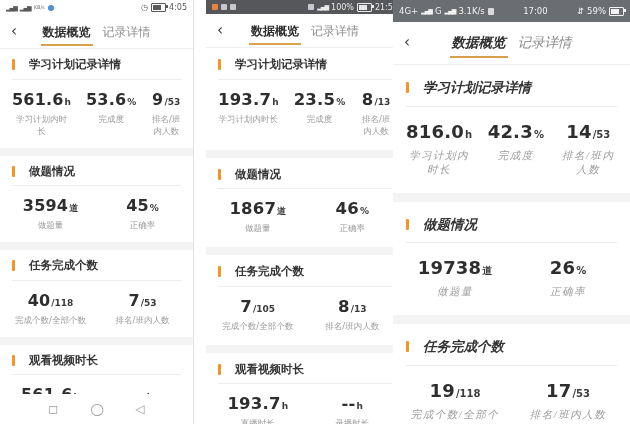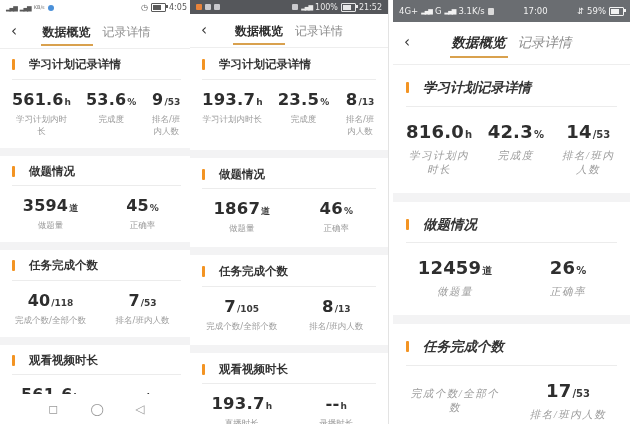--- a/index.html
+++ b/index.html
@@ -1,20 +1,20 @@
 <!DOCTYPE html>
 <html><head>
 <meta charset="utf-8">
 <style>
   html,body{margin:0;padding:0;background:#fff;}
   .stage{position:relative;width:630px;height:424px;overflow:hidden;background:#fff;
          font-family:"DejaVu Sans","Liberation Sans",sans-serif;}
   .phone{position:absolute;top:0;bottom:0;display:flex;flex-direction:column;background:#fff;}
   .p0{left:0;width:193px;border-right:1px solid #e3e3e3;}
-  .p1{left:190px;width:198px;border-right:1px solid #e3e3e3;}
+  .p1{left:206px;width:198px;border-right:1px solid #e3e3e3;}
   .p2{left:393px;width:237px;}
 
   
   .sb{height:15px;display:flex;align-items:center;gap:3px;padding:0 6px;font-size:8px;color:#5a5a5a;flex:none;}
   .p1 .sb{background:#55575b;color:#e8e8e8;height:14px;}
   .p2 .sb{background:#6a6d71;color:#f2f2f2;height:22px;font-size:8.5px;}
   .sig{font-size:6px;letter-spacing:-1px;line-height:1;}
   .dotblue{width:6px;height:6px;border-radius:50%;background:#4a90d9;display:inline-block;}
   .kbs{font-size:5px;line-height:1;color:#777;}
   .sbspacer{flex:1;}
@@ -380,21 +380,21 @@
 
   <div class="section">
     <div class="shead">
       <span class="sbar"></span>
       <span class="stitle">做题情况</span>
     </div>
     <div class="sdiv"></div>
     <div class="stats">
   <div class="stat">
     <div class="val">
-      <span class="num">12459</span><span class="unit">道</span>
+      <span class="num">19738</span><span class="unit">道</span>
     </div>
     <div class="lbl">做题量</div>
   </div>
 
   <div class="stat">
     <div class="val">
       <span class="num">26</span><span class="unit">%</span>
     </div>
     <div class="lbl">正确率</div>
   </div>
@@ -402,20 +402,23 @@
   </div>
 
   <div class="section">
     <div class="shead">
       <span class="sbar"></span>
       <span class="stitle">任务完成个数</span>
     </div>
     <div class="sdiv"></div>
     <div class="stats">
   <div class="stat">
+    <div class="val">
+      <span class="num">19</span><span class="unit">/118</span>
+    </div>
     <div class="lbl">完成个数/全部个数</div>
   </div>
 
   <div class="stat">
     <div class="val">
       <span class="num">17</span><span class="unit">/53</span>
     </div>
     <div class="lbl">排名/班内人数</div>
   </div>
 </div>

